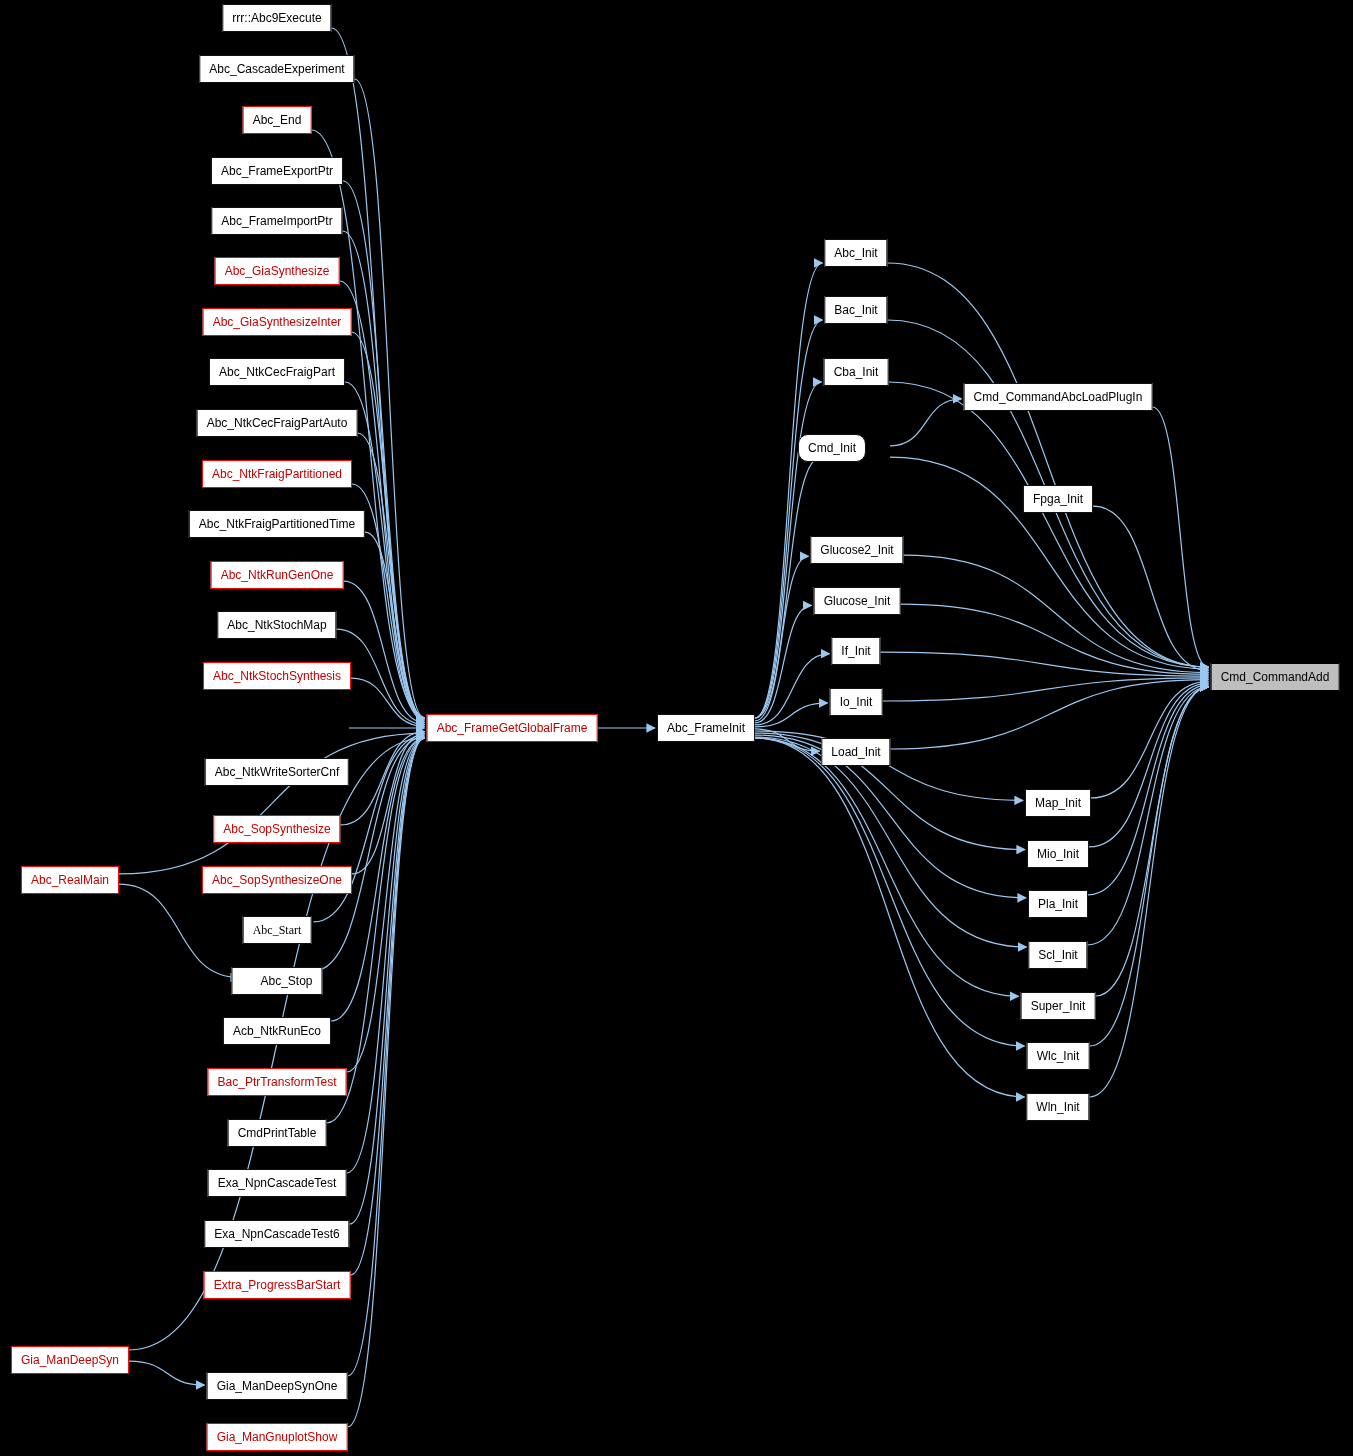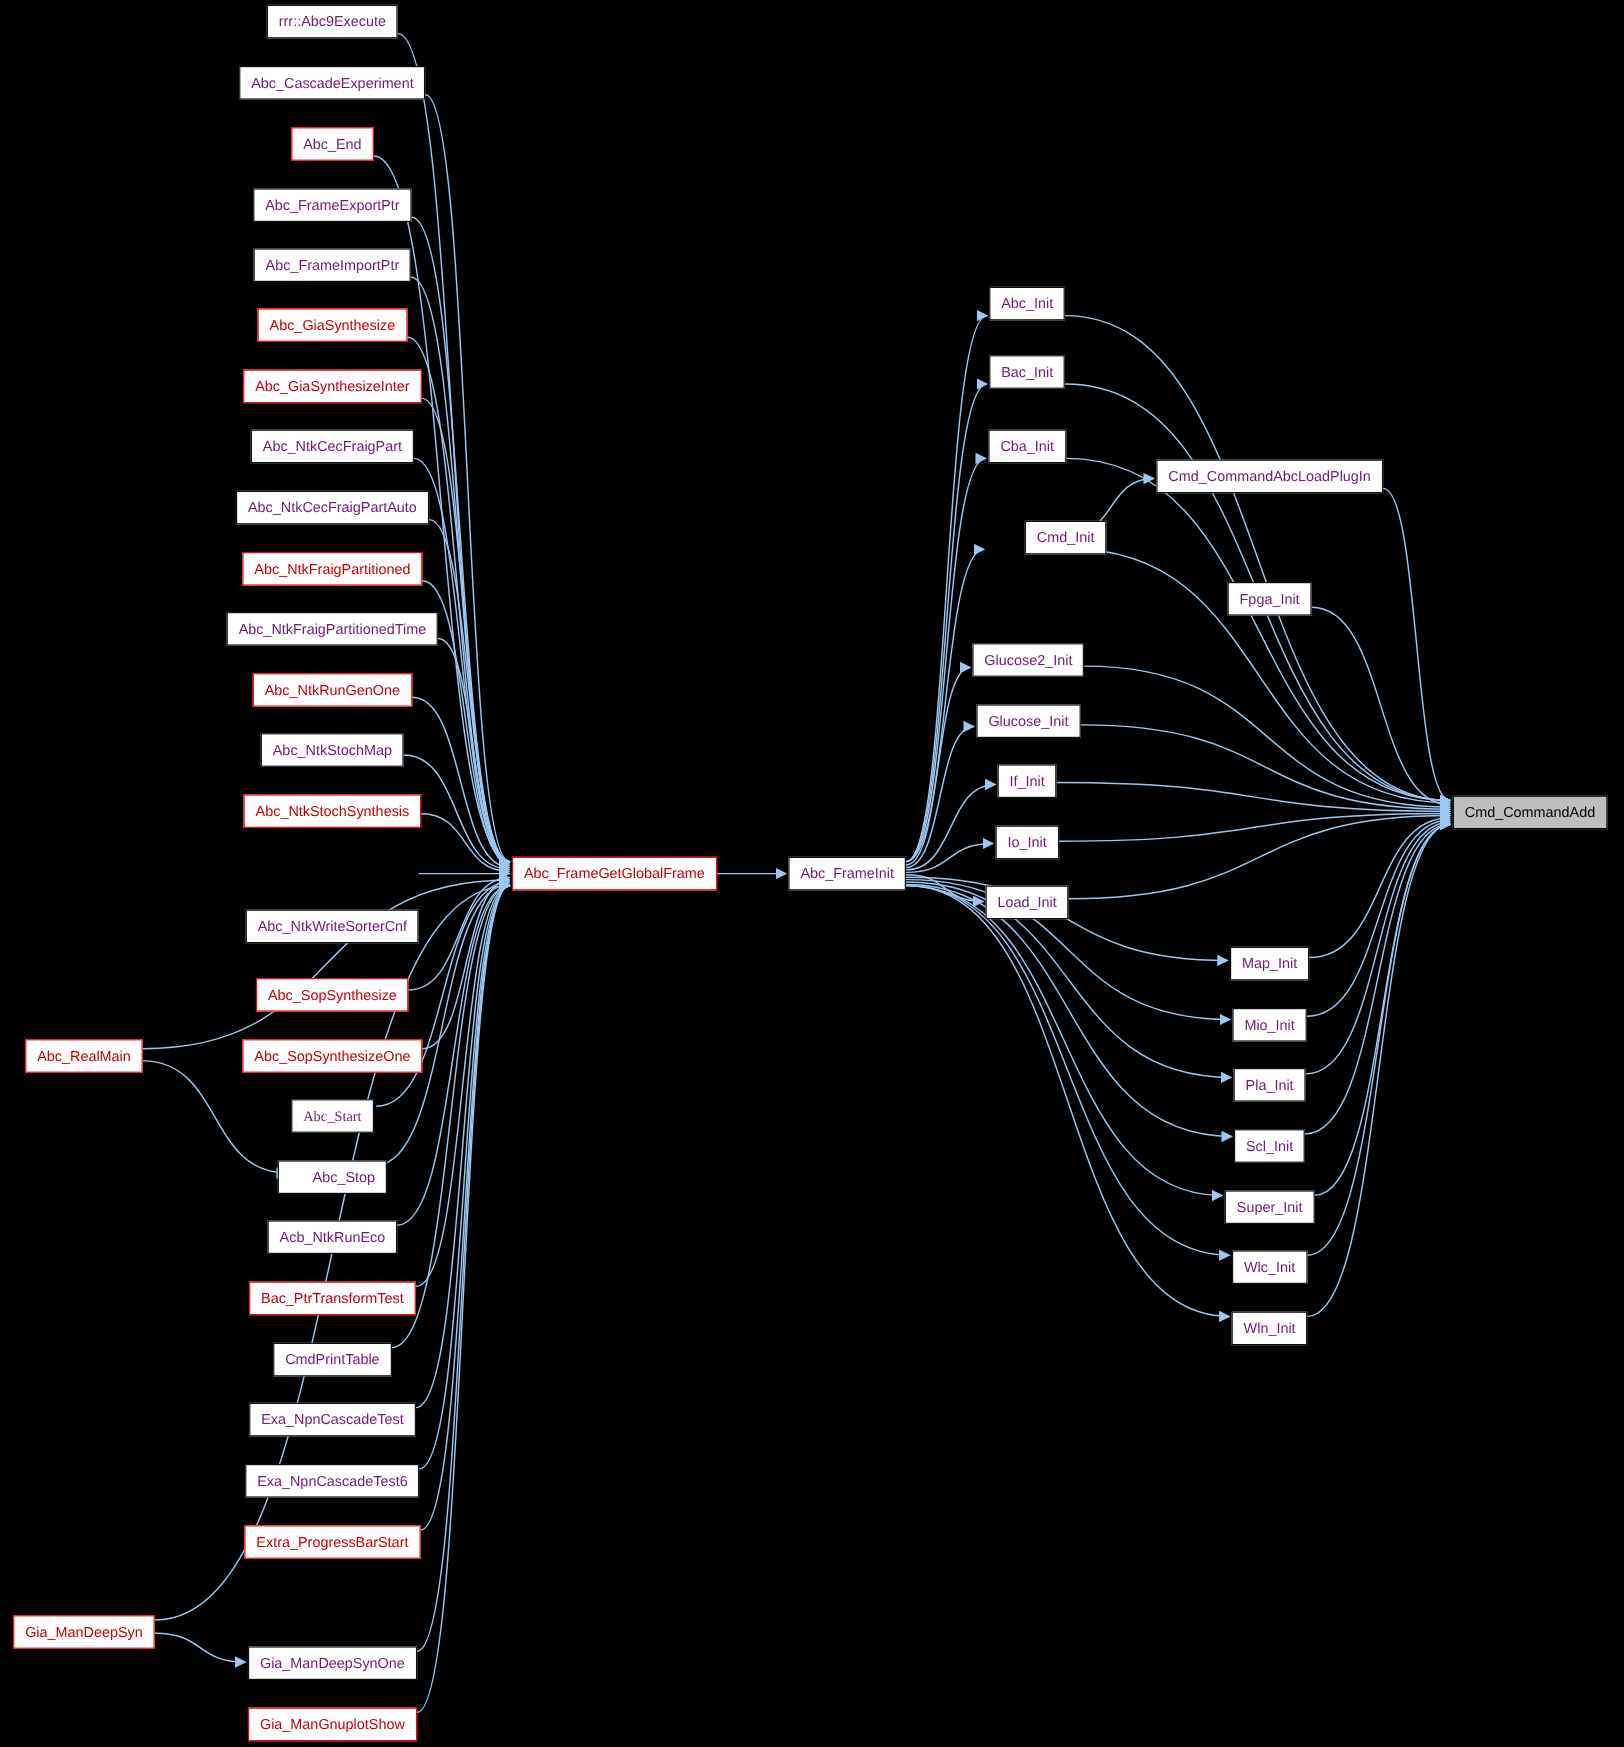--- a/index.html
+++ b/index.html
@@ -10,21 +10,21 @@
     overflow:hidden;
     font-family:"Liberation Sans", sans-serif;
   }
   #edges{position:absolute;left:0;top:0;}
   .edge{fill:none;stroke:#9cc8f0;stroke-width:1.2px;}
   .node{
     position:absolute;
     transform:translate(-50%,-50%);
     background:#ffffff;
     border:1px solid #111111;
-    color:#701a75;
+    color:#000000;
     font-size:12px;
     line-height:1;
     padding:7px 9px;
     white-space:nowrap;
     cursor:pointer;
     box-sizing:border-box;
   }
   .node.red{border-color:#ff0000;}
   .node.redtext{color:#c40000;}
   .node.current{background:#bebebe;border-color:#000000;color:#000000;text-align:center;}
@@ -135,21 +135,21 @@
       <div class="node red redtext" style="left: 277px; top: 1285px;">Extra_ProgressBarStart</div>
       <div class="node" style="left: 277px; top: 1386px;">Gia_ManDeepSynOne</div>
       <div class="node red redtext" style="left: 277px; top: 1437px;">Gia_ManGnuplotShow</div>
       <div class="node red redtext" style="left: 70px; top: 880px;">Abc_RealMain</div>
       <div class="node red redtext" style="left: 70px; top: 1360px;">Gia_ManDeepSyn</div>
       <div class="node red redtext" style="left: 512px; top: 728px;">Abc_FrameGetGlobalFrame</div>
       <div class="node" style="left: 706px; top: 728px;">Abc_FrameInit</div>
       <div class="node" style="left: 856px; top: 253px;">Abc_Init</div>
       <div class="node" style="left: 856px; top: 310px;">Bac_Init</div>
       <div class="node" style="left: 856px; top: 372px;">Cba_Init</div>
-      <div class="node" style="left: 888px; top: 448px;">Cmd_Init</div>
+      <div class="node" style="left: 832px; top: 448px; border-radius: 10px;">Cmd_Init</div>
       <div class="node" style="left: 1058px; top: 397px;">Cmd_CommandAbcLoadPlugIn</div>
       <div class="node" style="left: 1058px; top: 499px;">Fpga_Init</div>
       <div class="node" style="left: 857px; top: 550px;">Glucose2_Init</div>
       <div class="node" style="left: 857px; top: 601px;">Glucose_Init</div>
       <div class="node" style="left: 856px; top: 651px;">If_Init</div>
       <div class="node" style="left: 856px; top: 702px;">Io_Init</div>
       <div class="node" style="left: 856px; top: 752px;">Load_Init</div>
       <div class="node" style="left: 1058px; top: 803px;">Map_Init</div>
       <div class="node" style="left: 1058px; top: 854px;">Mio_Init</div>
       <div class="node" style="left: 1058px; top: 904px; text-align: center;">Pla_Init</div>

